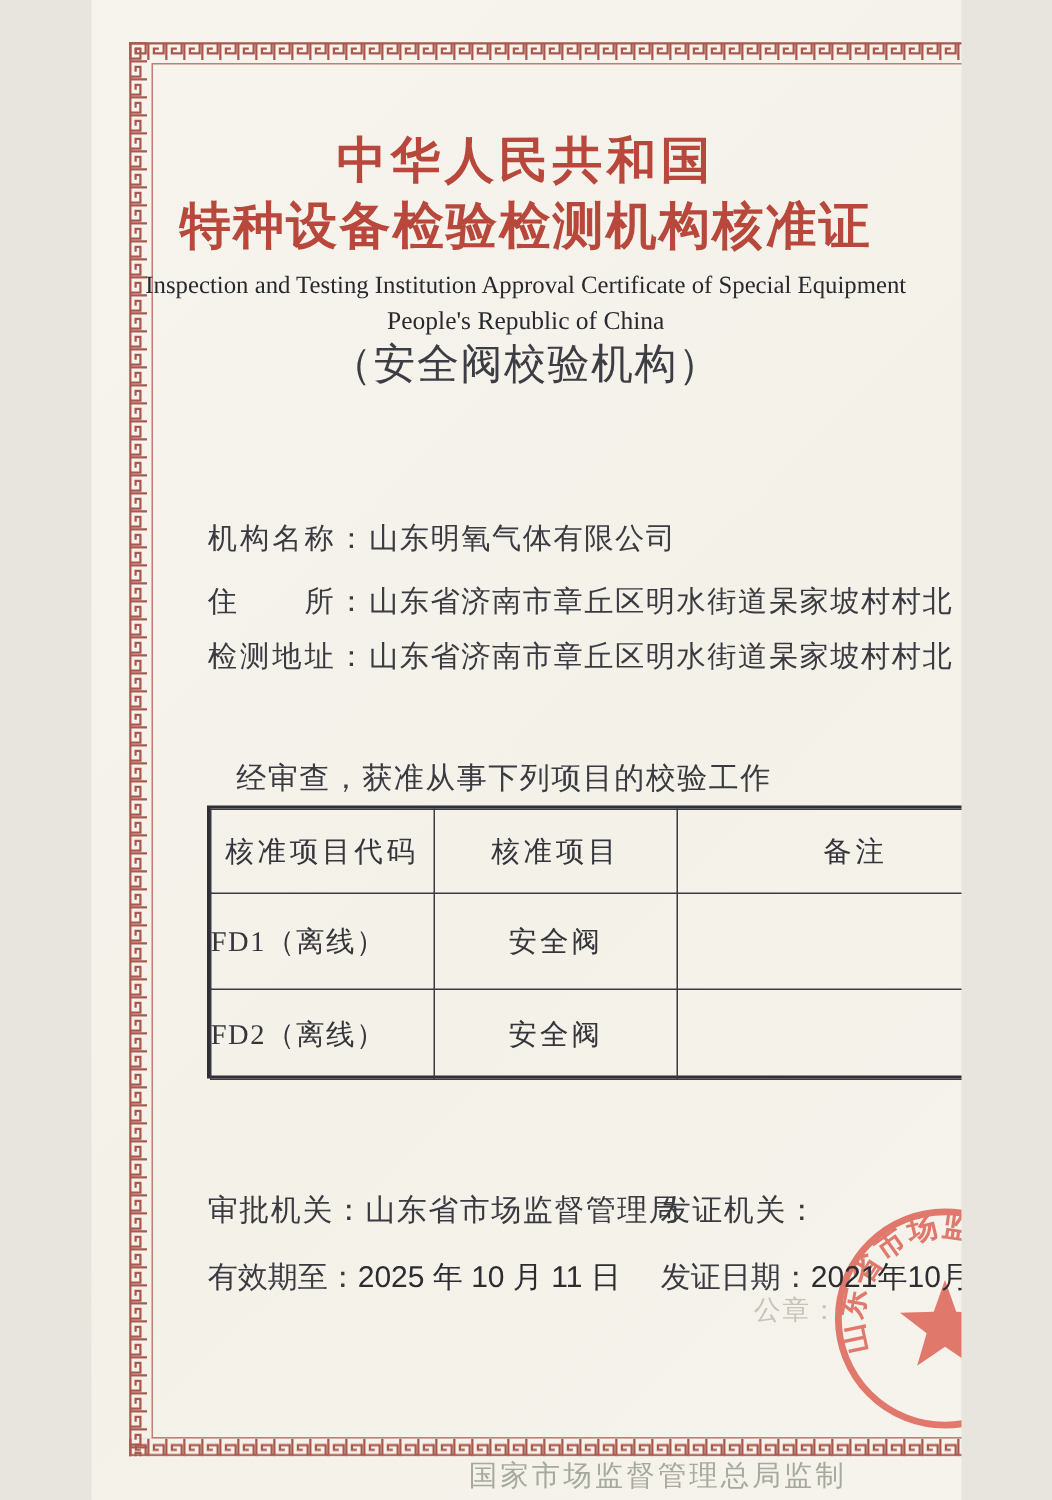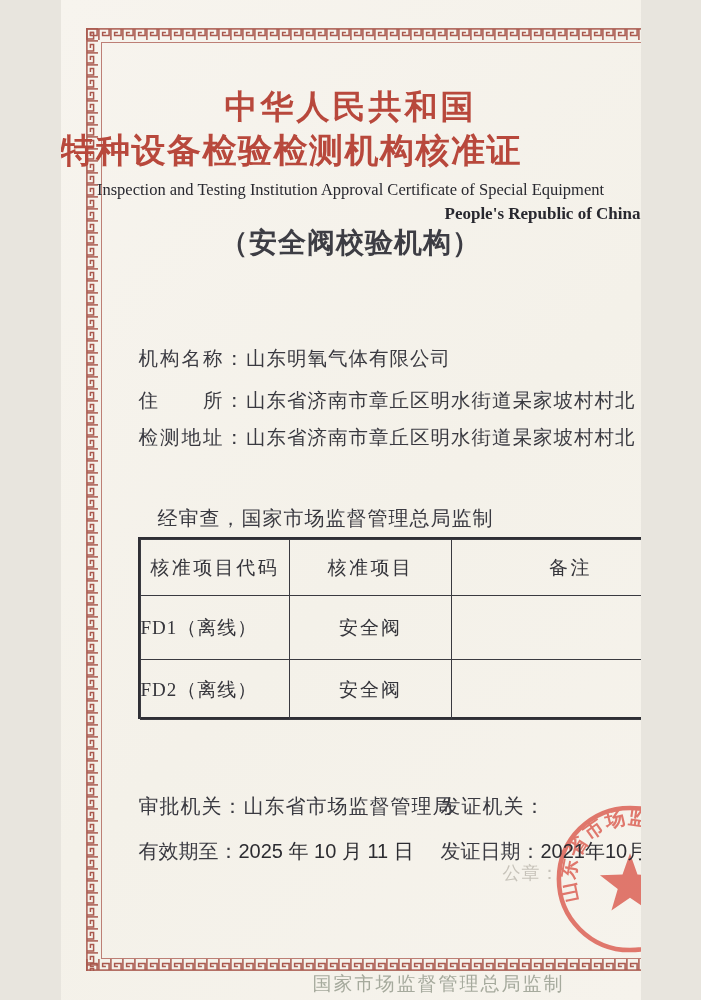--- a/index.html
+++ b/index.html
@@ -29,40 +29,41 @@
   
   .title-cn-1 {
     left: 0; right: 0; top: 85px;
     text-align: center;
     font-size: 33px; font-weight: bold;
     letter-spacing: 3px;
     color: #b8483c;
   }
   .title-cn-2 {
     left: 0; right: 0; top: 128px;
+    text-align: center;
     font-size: 34px; font-weight: bold;
     letter-spacing: 1.5px;
     color: #b8483c;
   }
   .title-en-1 {
     left: 0; right: 0; top: 180px;
     text-align: center;
     font-size: 16.5px; font-weight: normal;
     color: #28282f;
   }
   .title-en-2 {
     left: 0; right: 0; top: 204px;
-    text-align: right;
-    font-size: 17px; font-weight: bold;
+    text-align: center;
+    font-size: 17px; font-weight: normal;
     color: #28282f;
   }
   .subtitle {
     left: 0; right: 0; top: 224px;
     text-align: center;
-    font-size: 28px; font-weight: 700;
+    font-size: 28px; font-weight: 400;
     letter-spacing: 1px;
     color: #3d3d44;
   }
   .cert-no {
     left: 437px; top: 271px;
     font-size: 20px;
     letter-spacing: 0.5px;
   }
   .cert-no .num { font-family: "Liberation Serif", serif; }
 
@@ -190,21 +191,21 @@
   <div class="abs info-line info-2">
     <span class="lbl">住　　所：</span><span>山东省济南市章丘区明水街道杲家坡村村北</span>
   </div>
   <div class="abs info-line info-1">
     <span class="lbl">机构名称：</span><span>山东明氧气体有限公司</span>
   </div>
   <div class="abs info-line info-3">
     <span class="lbl">检测地址：</span><span>山东省济南市章丘区明水街道杲家坡村村北</span>
   </div>
 
-  <div class="abs statement">经审查，国家市场监督管理总局监制</div>
+  <div class="abs statement">经审查，获准从事下列项目的校验工作</div>
 
   <div class="abs tbl-wrap">
     <table class="items">
       <colgroup>
           <col class="col-code">
           <col class="col-item">
           <col class="col-note">
         </colgroup>
       <tbody>
           <tr>

